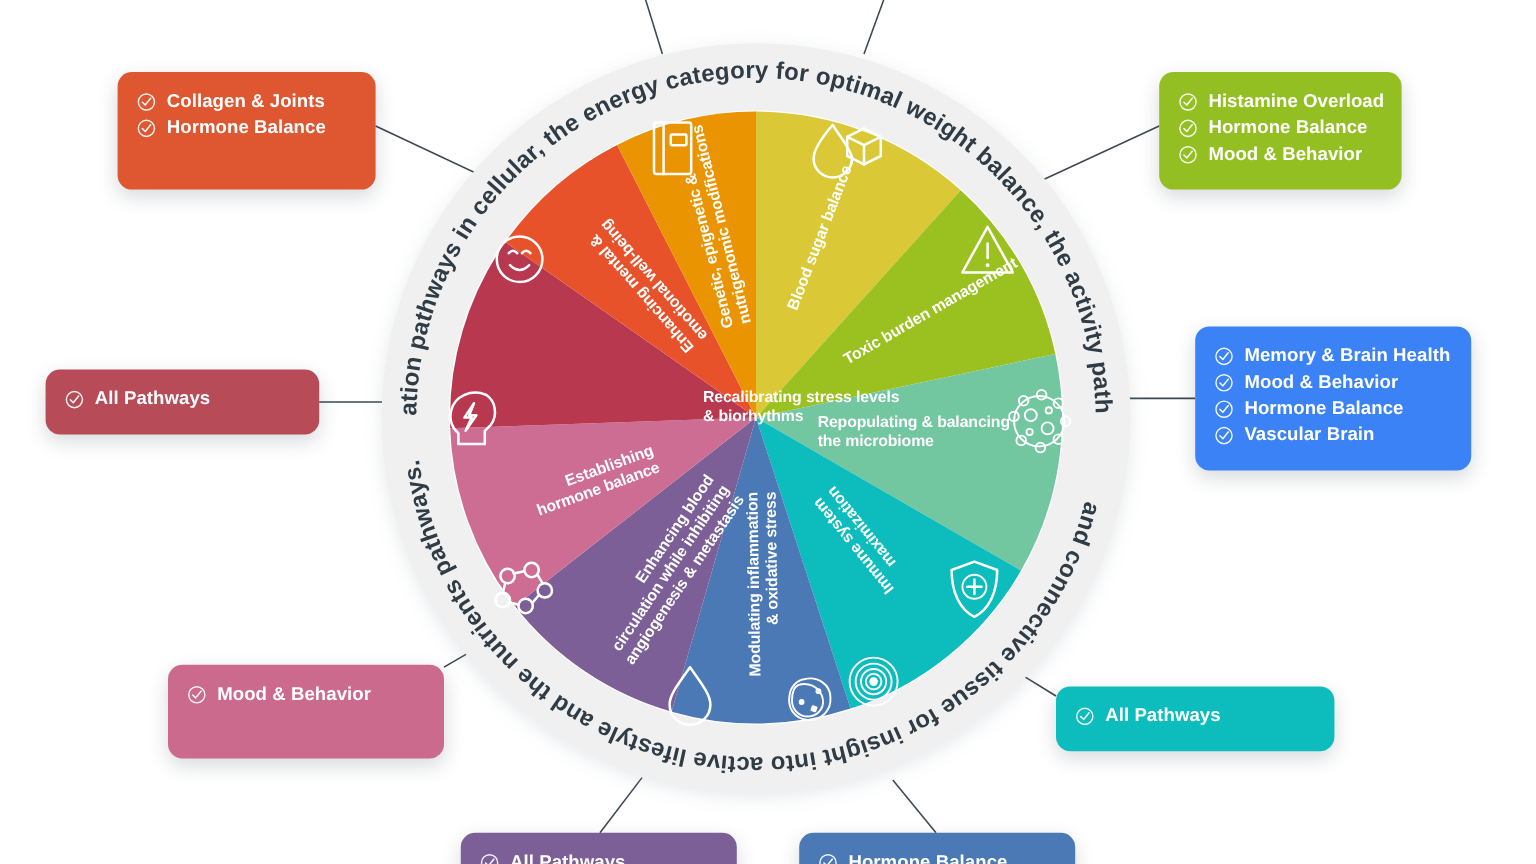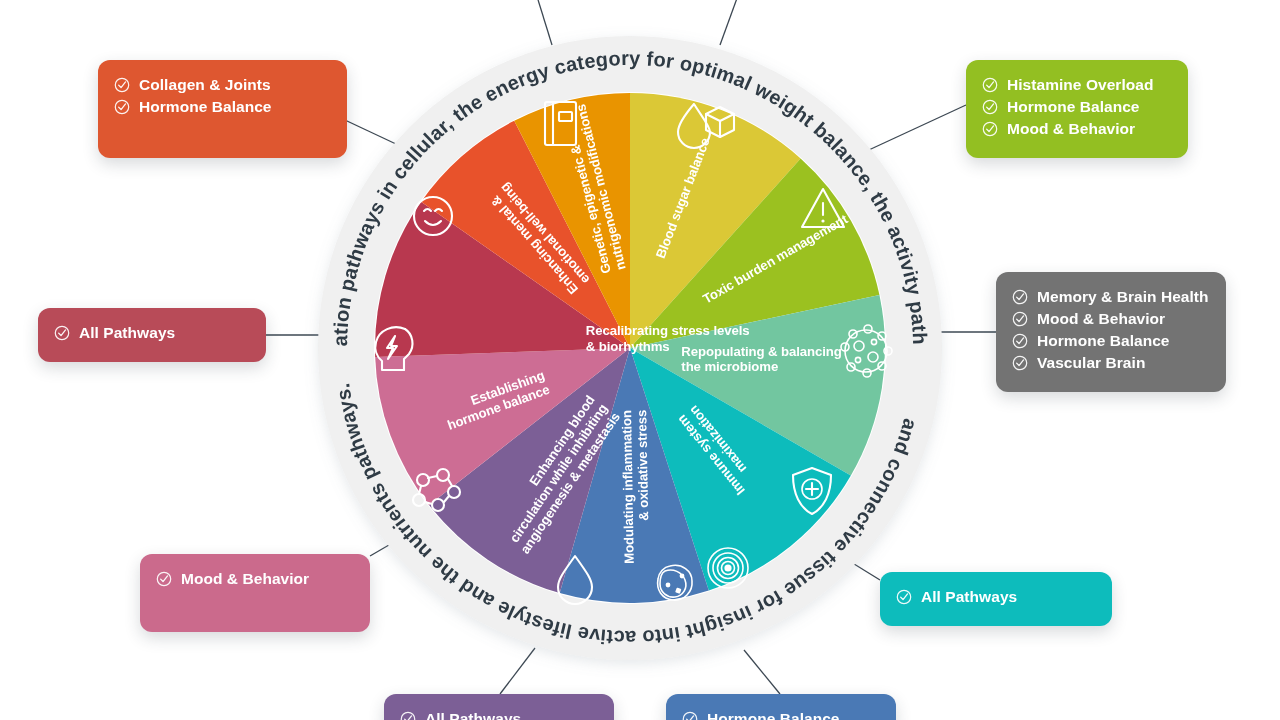--- a/index.html
+++ b/index.html
@@ -205,37 +205,37 @@
       <g transform="translate(433,216)">
         <circle class="icon-stroke" cx="0" cy="0" r="19"></circle>
         <path class="icon-stroke" d="M -9,-5 q 3.5,-4 7,0"></path>
         <path class="icon-stroke" d="M 2,-5 q 3.5,-4 7,0"></path>
         <path class="icon-stroke" d="M -8,5 q 8,8 16,0"></path>
       </g>
     </g>
   </svg>
 
   <div id="cards">
-      <div class="card" style="left: 98px; top: 60px; width: 249px; min-height: 98px; background: rgb(222, 87, 48);">
+      <div class="card" style="left: 98px; top: 60px; width: 215px; min-height: 98px; background: rgb(222, 87, 48);">
         <div class="card-row">
           <svg class="chk" viewBox="0 0 20 20">
             <circle cx="10" cy="10" r="8.4" fill="none" stroke="rgba(255,255,255,0.92)" stroke-width="1.5"></circle>
             <path d="M 5.8 10.2 L 8.8 13.2 L 14.4 6.2" fill="none" stroke="rgba(255,255,255,0.95)" stroke-width="1.6" stroke-linecap="round" stroke-linejoin="round"></path>
           </svg>
           <span class="txt">Collagen &amp; Joints</span>
         </div>
         <div class="card-row">
           <svg class="chk" viewBox="0 0 20 20">
             <circle cx="10" cy="10" r="8.4" fill="none" stroke="rgba(255,255,255,0.92)" stroke-width="1.5"></circle>
             <path d="M 5.8 10.2 L 8.8 13.2 L 14.4 6.2" fill="none" stroke="rgba(255,255,255,0.95)" stroke-width="1.6" stroke-linecap="round" stroke-linejoin="round"></path>
           </svg>
           <span class="txt">Hormone Balance</span>
         </div>
       </div>
-      <div class="card" style="left: 966px; top: 60px; width: 222px; min-height: 98px; background: rgb(147, 191, 34);">
+      <div class="card" style="left: 966px; top: 60px; width: 202px; min-height: 98px; background: rgb(147, 191, 34);">
         <div class="card-row">
           <svg class="chk" viewBox="0 0 20 20">
             <circle cx="10" cy="10" r="8.4" fill="none" stroke="rgba(255,255,255,0.92)" stroke-width="1.5"></circle>
             <path d="M 5.8 10.2 L 8.8 13.2 L 14.4 6.2" fill="none" stroke="rgba(255,255,255,0.95)" stroke-width="1.6" stroke-linecap="round" stroke-linejoin="round"></path>
           </svg>
           <span class="txt">Histamine Overload</span>
         </div>
         <div class="card-row">
           <svg class="chk" viewBox="0 0 20 20">
             <circle cx="10" cy="10" r="8.4" fill="none" stroke="rgba(255,255,255,0.92)" stroke-width="1.5"></circle>
@@ -244,21 +244,21 @@
           <span class="txt">Hormone Balance</span>
         </div>
         <div class="card-row">
           <svg class="chk" viewBox="0 0 20 20">
             <circle cx="10" cy="10" r="8.4" fill="none" stroke="rgba(255,255,255,0.92)" stroke-width="1.5"></circle>
             <path d="M 5.8 10.2 L 8.8 13.2 L 14.4 6.2" fill="none" stroke="rgba(255,255,255,0.95)" stroke-width="1.6" stroke-linecap="round" stroke-linejoin="round"></path>
           </svg>
           <span class="txt">Mood &amp; Behavior</span>
         </div>
       </div>
-      <div class="card" style="left: 996px; top: 272px; width: 230px; min-height: 120px; background: #737373;">
+      <div class="card" style="left: 996px; top: 272px; width: 230px; min-height: 120px; background: #3b82f6;">
         <div class="card-row">
           <svg class="chk" viewBox="0 0 20 20">
             <circle cx="10" cy="10" r="8.4" fill="none" stroke="rgba(255,255,255,0.92)" stroke-width="1.5"></circle>
             <path d="M 5.8 10.2 L 8.8 13.2 L 14.4 6.2" fill="none" stroke="rgba(255,255,255,0.95)" stroke-width="1.6" stroke-linecap="round" stroke-linejoin="round"></path>
           </svg>
           <span class="txt">Memory &amp; Brain Health</span>
         </div>
         <div class="card-row">
           <svg class="chk" viewBox="0 0 20 20">
             <circle cx="10" cy="10" r="8.4" fill="none" stroke="rgba(255,255,255,0.92)" stroke-width="1.5"></circle>

